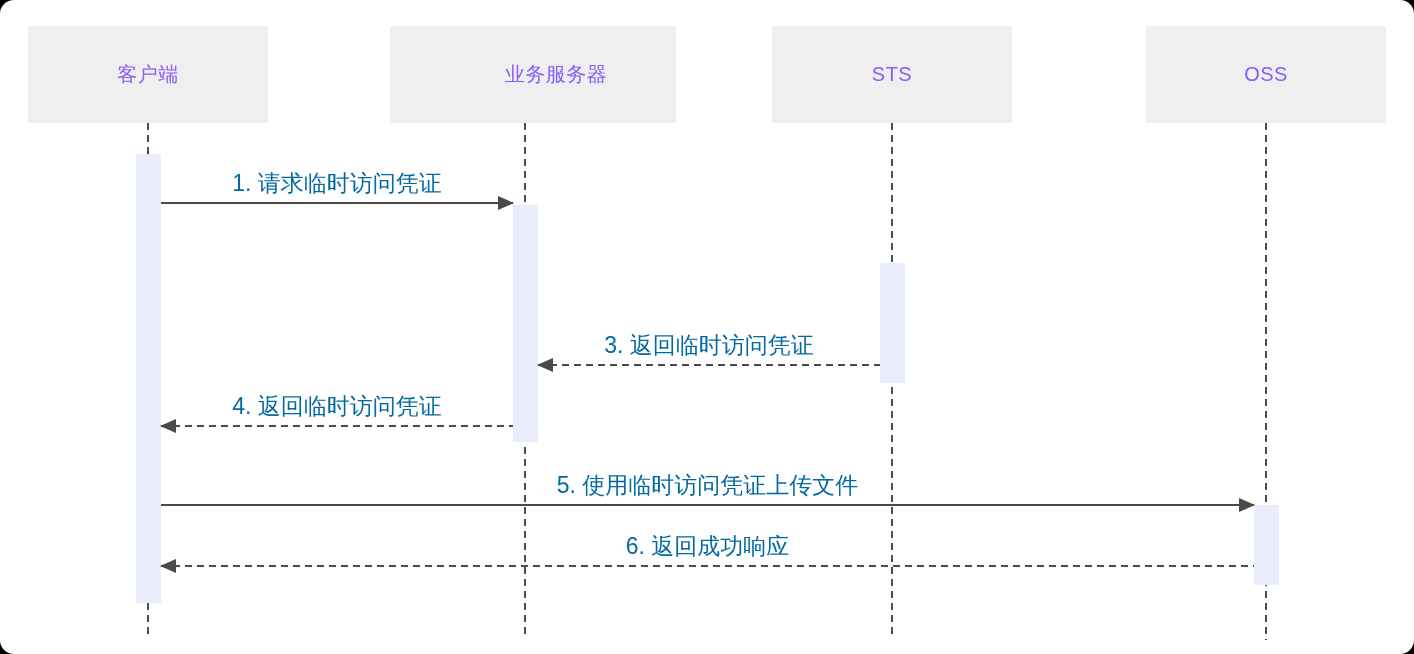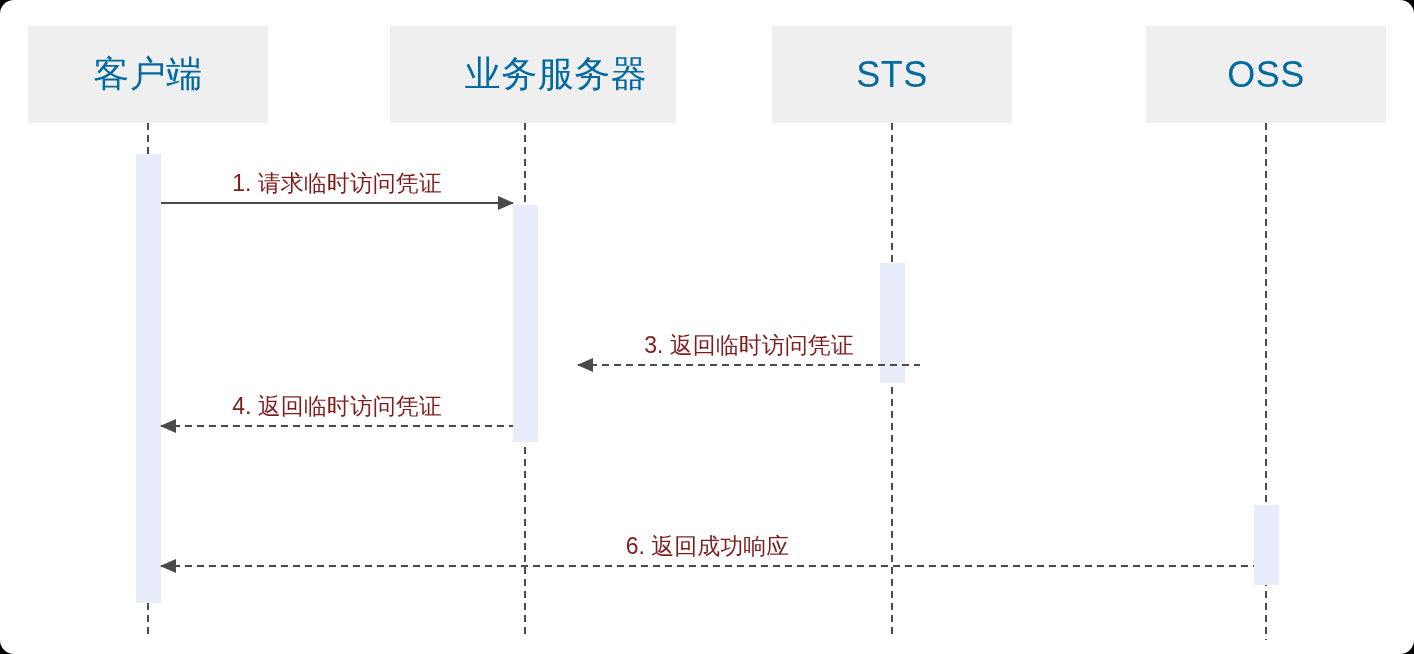--- a/index.html
+++ b/index.html
@@ -22,43 +22,43 @@
     position: absolute;
     top: 26px;
     width: 240px;
     height: 97px;
     background: #efefef;
     display: flex;
     align-items: center;
     justify-content: center;
   }
   .actor span {
-    font-size: 36px;
-    color: #0369a1;
+    font-size: 20px;
+    color: #8b5cf6;
     letter-spacing: 0.5px;
   }
   .lifeline {
     position: absolute;
     top: 123px;
     width: 2px;
     height: 512px;
     background: repeating-linear-gradient(to bottom, #4d4d4d 0 7px, transparent 7px 12px);
   }
   .activation {
     position: absolute;
     width: 25px;
     background: #e9ecfa;
   }
   .message {
     position: absolute;
   }
   .msg-label {
     font-size: 23px;
     line-height: 30px;
-    color: #7f1d1d;
+    color: #0369a1;
     text-align: center;
     white-space: nowrap;
   }
   .msg-line {
     position: relative;
     margin-top: 4px;
     height: 2px;
   }
   .msg-line.solid { background: #4a4a4a; }
   .msg-line.dashed {
@@ -110,34 +110,40 @@
   <div class="activation" style="left:1254px; top:505px; height:80px;"></div>
 
   <div class="message" style="left:161px; top:168px; width:352px;">
     <div class="msg-label">1. 请求临时访问凭证</div>
     <div class="msg-line solid">
       <i class="arrowhead right"></i>
     </div>
   </div>
 
 
-  <div class="message" style="left:538px; top:330px; width:342px;padding-left:40px;">
+  <div class="message" style="left:538px; top:330px; width:342px;">
     <div class="msg-label">3. 返回临时访问凭证</div>
     <div class="msg-line dashed">
       <i class="arrowhead left"></i>
     </div>
   </div>
 
   <div class="message" style="left:161px; top:391px; width:352px;">
     <div class="msg-label">4. 返回临时访问凭证</div>
     <div class="msg-line dashed">
       <i class="arrowhead left"></i>
     </div>
   </div>
 
+  <div class="message" style="left:161px; top:470px; width:1093px;">
+    <div class="msg-label">5. 使用临时访问凭证上传文件</div>
+    <div class="msg-line solid">
+      <i class="arrowhead right"></i>
+    </div>
+  </div>
 
   <div class="message" style="left:161px; top:531px; width:1093px;">
     <div class="msg-label">6. 返回成功响应</div>
     <div class="msg-line dashed">
       <i class="arrowhead left"></i>
     </div>
   </div>
 
 </div>
 

